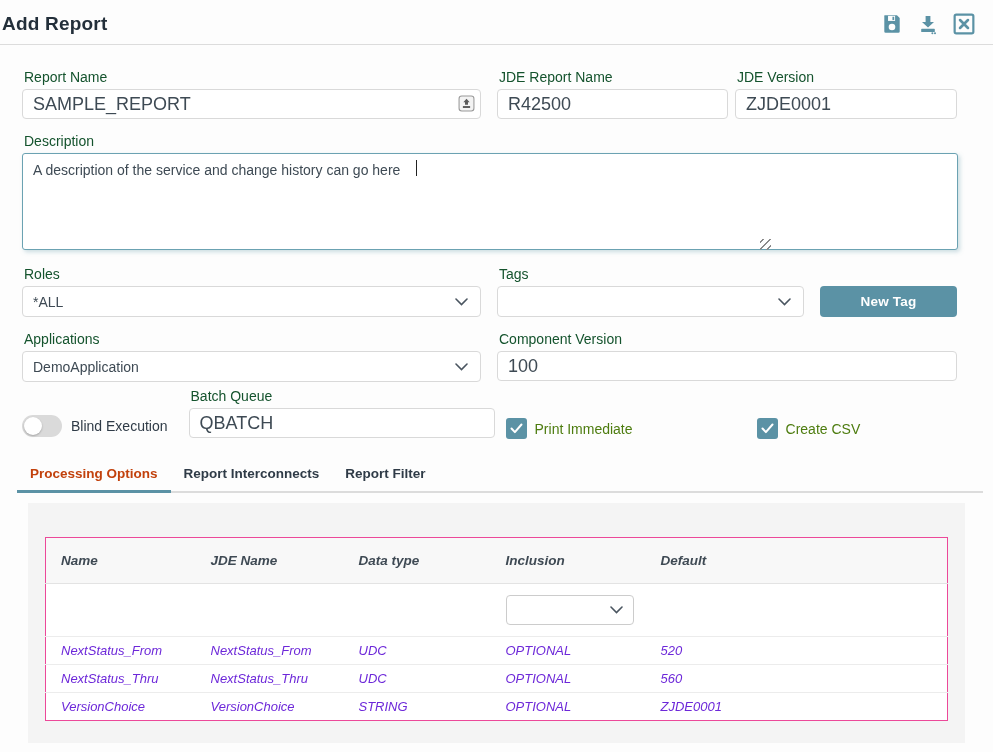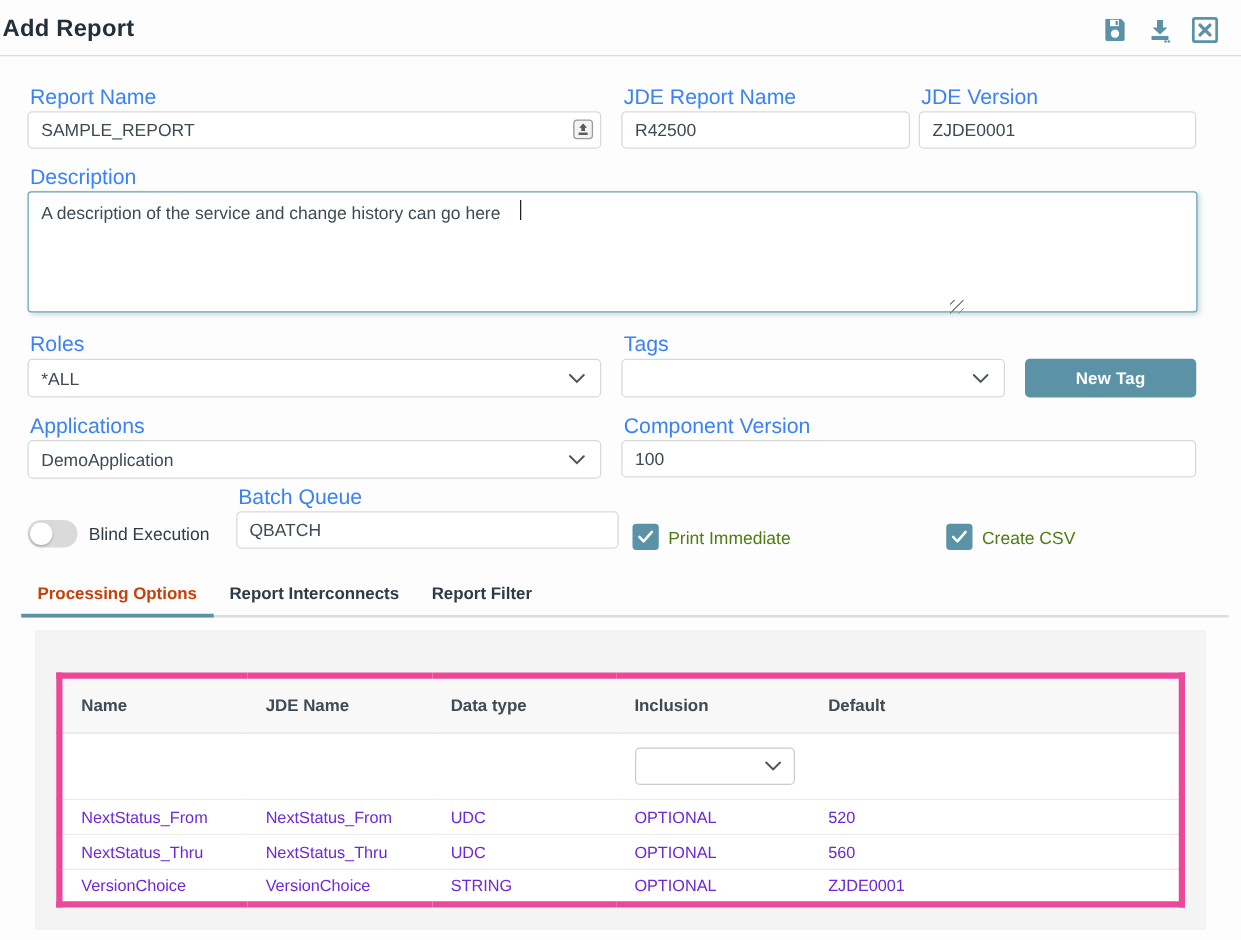--- a/index.html
+++ b/index.html
@@ -16,24 +16,24 @@
     padding: 13px 16px 9px 2px;
     border-bottom: 1px solid #dcdcdc;
   }
   .app-title { font-size: 19px; font-weight: 700; color: #232f3a; letter-spacing: .2px; }
   .header-icons { display: flex; align-items: center; gap: 14px; padding-right: 2px; }
   .hicon { width: 22px; height: 22px; display: inline-flex; cursor: pointer; }
   
   .form-area { padding: 12px 36px 0 22px; }
   .frow { display: flex; align-items: flex-start; }
   .fgroup { display: flex; flex-direction: column; }
-  .flabel { font-size: 17px; color: #3b82f6; margin: 0 0 4px 2px; line-height: 15px; }
+  .flabel { font-size: 14px; color: #14532d; margin: 0 0 4px 2px; line-height: 15px; }
   .tinput {
     height: 30px; border: 1px solid #d9d9d9; border-radius: 4px;
-    background: #fff; font-family: inherit; font-size: 14px; color: #3e4a54;
+    background: #fff; font-family: inherit; font-size: 18px; color: #3e4a54;
     padding: 0 10px; width: 100%; outline: none;
   }
   .input-wrap { position: relative; }
   .field-addon-icon { position: absolute; right: 6px; top: 6px; width: 17px; height: 17px; }
   .w-left { width: 459px; }
   .mt13 { margin-top: 13px; }
   .gap16 { margin-left: 16px; }
   .gap7  { margin-left: 7px; }
   .w231 { width: 231px; }
   .w222 { width: 222px; }
@@ -97,21 +97,21 @@
     white-space: nowrap;
   }
   .tab.active { color: #c2410c; border-bottom-color: #5b92a5; }
   
   .tab-panel {
     margin: 10px 28px 0 28px; height: 240px;
     background: #f4f4f4; padding: 34px 17px 21px 17px;
   }
   table.po-table {
     width: 100%; border-collapse: collapse; background: #fff;
-    border: 5px solid #ec4899; table-layout: fixed; font-size: 13px;
+    border: 1px solid #ec4899; table-layout: fixed; font-size: 13px; font-style: italic;
   }
   .po-table th {
     text-align: left; font-size: 13.5px; font-weight: 600; color: #3f4a54;
     background: #f8f8f8; height: 46px; padding: 0 8px 0 15px;
     border-bottom: 1px solid #e3e3e3;
   }
   .po-table td {
     height: 28px; padding: 0 8px 0 15px; color: #6d28d9;
     border-bottom: 1px solid #ececec; white-space: nowrap; overflow: hidden;
   }

